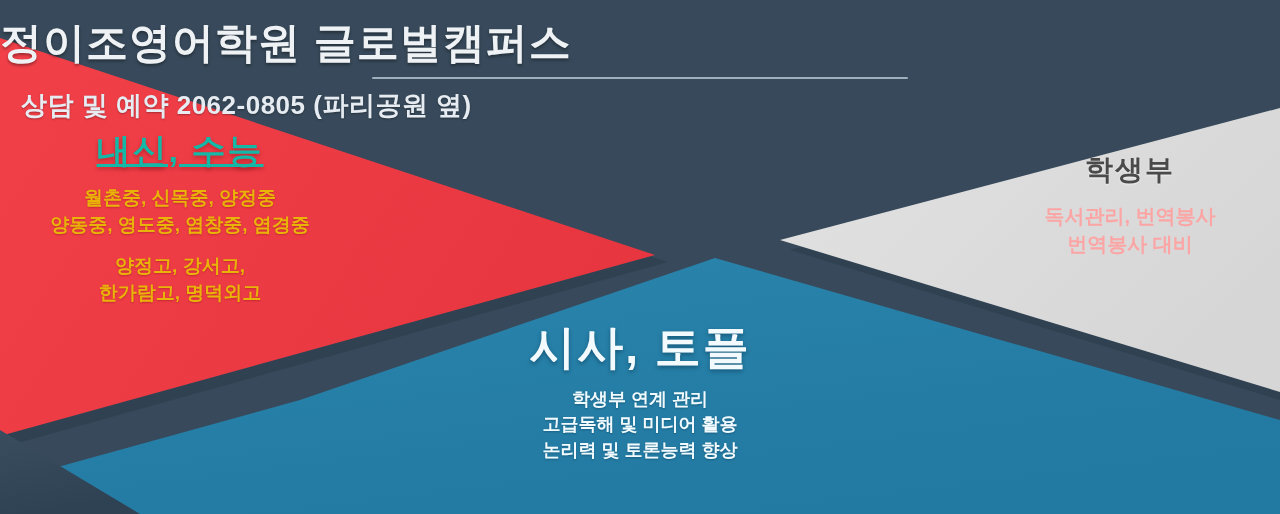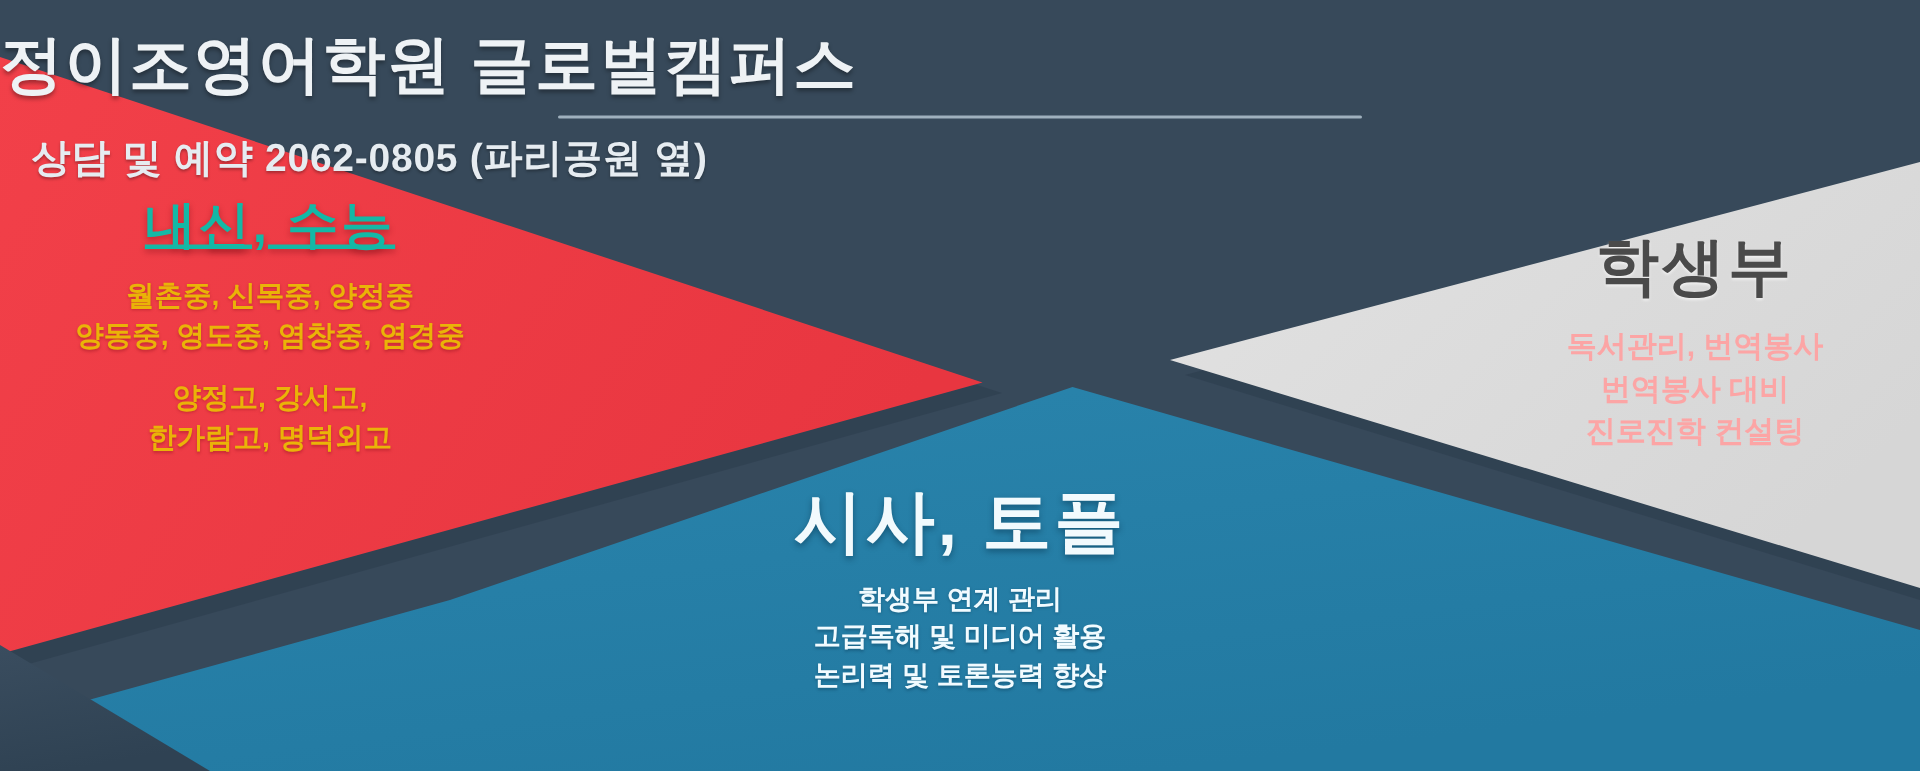--- a/index.html
+++ b/index.html
@@ -110,21 +110,21 @@
     font-size:18px;
     color:#f1fbff;
     text-shadow:0 1px 2px rgba(0,40,65,.35);
   }
 
   
   #panel-hakseng{
     left:980px;top:155px;width:300px;
   }
   #panel-hakseng .p-title{
-    font-size:42px;
+    font-size:28px;
     color:#4a4a4a;
     letter-spacing:2px;
     text-shadow:0 1px 2px rgba(255,255,255,.6);
   }
   #panel-hakseng .p-lines{
     margin-top:16px;
     font-size:20px;
     color:#fca5a5;
   }
 </style>
@@ -194,17 +194,16 @@
       <div class="ln">고급독해 및 미디어 활용</div>
       <div class="ln">논리력 및 토론능력 향상</div>
     </div>
   </div>
 
   <div class="panel" id="panel-hakseng">
     <div class="p-title">학생부</div>
     <div class="p-lines">
       <div class="ln">독서관리, 번역봉사</div>
       <div class="ln">번역봉사 대비</div>
-      <div class="ln">진로진학 컨설팅</div>
     </div>
   </div>
 
 </div>
 
 </body></html>

